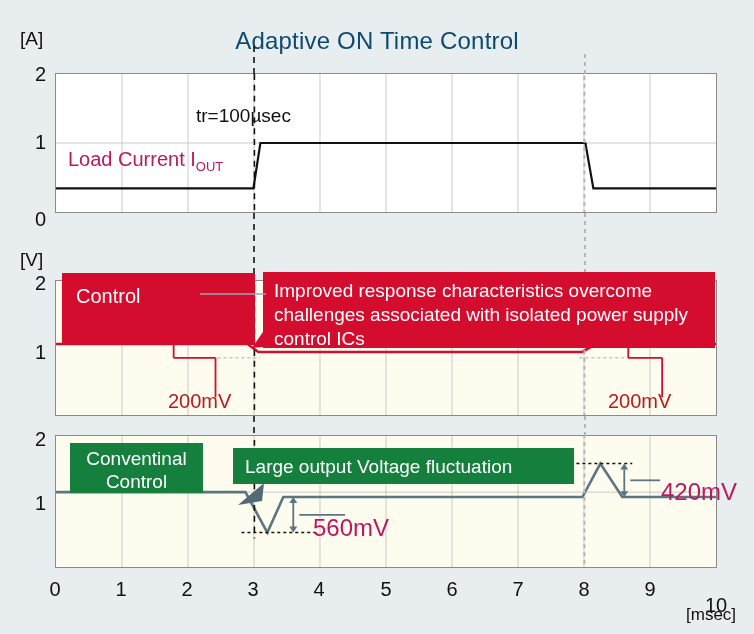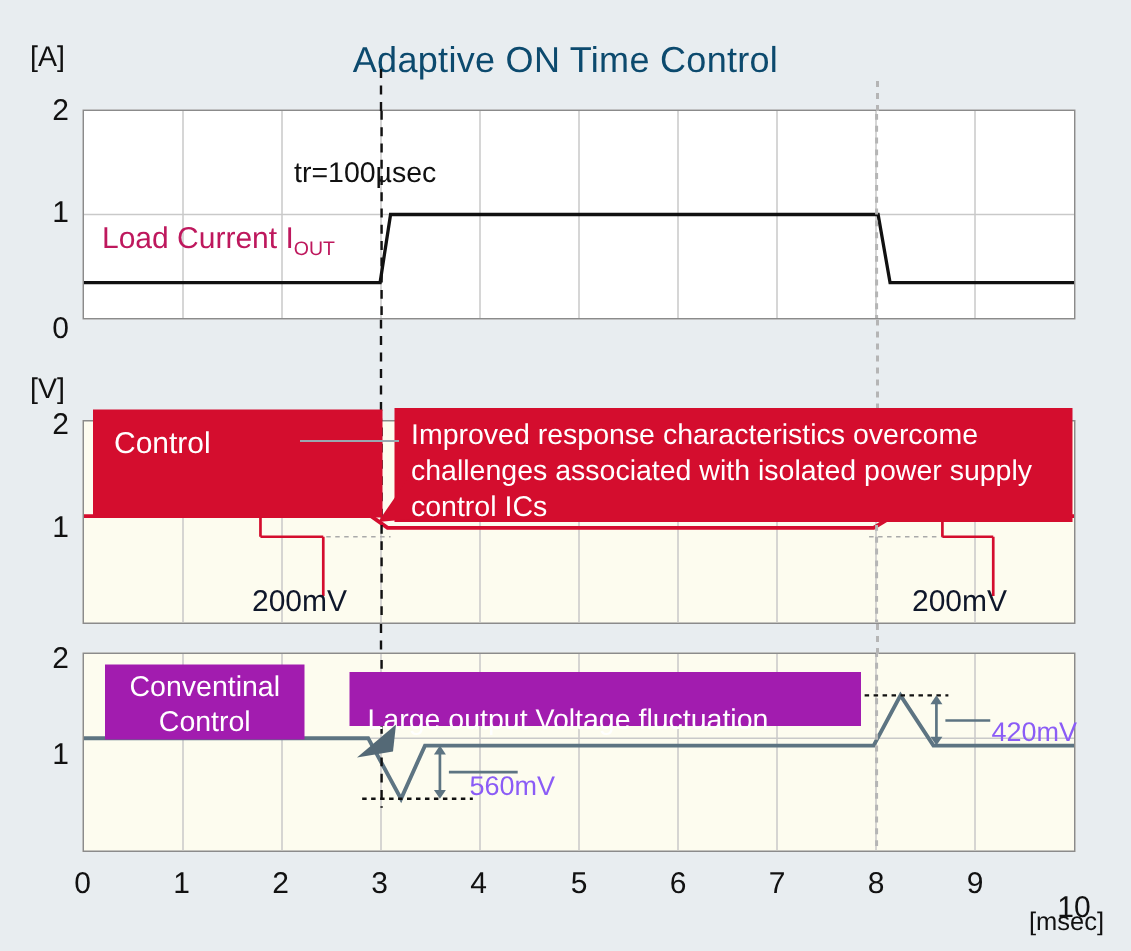--- a/index.html
+++ b/index.html
@@ -80,21 +80,21 @@
   }
   .panel svg { display: block; width: 100%; height: 100%; }
 
   
   .callout {
     position: absolute;
     box-sizing: border-box;
     color: #ffffff;
   }
   .callout-red { background: #d40d2e; }
-  .callout-slate { background: #a21caf; }
+  .callout-slate { background: #15803d; }
 
   #callout-adaptive {
     left: 62px; top: 273px;
     width: 193px; height: 72px;
     padding: 9px 0 0 14px;
     font-size: 20px;
     line-height: 28px;
   }
   #callout-improved {
     left: 263px; top: 272px;
@@ -107,31 +107,31 @@
     left: 70px; top: 443px;
     width: 133px; height: 50px;
     padding: 4px 0 0 0;
     font-size: 19px;
     line-height: 23px;
     text-align: center;
   }
   #callout-fluctuation {
     left: 233px; top: 448px;
     width: 341px; height: 36px;
-    padding: 22px 0 0 12px;
+    padding: 8px 0 0 12px;
     font-size: 19px;
   }
 
   
   .tail { position: absolute; pointer-events: none; }
 
   
   .ann { position: absolute; }
-  .ann-red { color: #0f172a; font-size: 20px; }
-  .ann-slate { color: #8b5cf6; font-size: 18px; }
+  .ann-red { color: #b91c1c; font-size: 20px; }
+  .ann-slate { color: #be185d; font-size: 24px; }
   #ann-200mv-left  { left: 168px; top: 390px; }
   #ann-200mv-right { left: 608px; top: 390px; }
   #ann-560mv { left: 313px; top: 514px; }
   #ann-420mv { left: 661px; top: 478px; }
 
   
   #label-tr { left: 196px; top: 105px; font-size: 19px; color: #111; }
   #label-load-current { left: 68px; top: 148px; font-size: 20px; color: #be185d; }
   #label-load-current .sub { font-size: 13px; vertical-align: sub; }
 </style>

